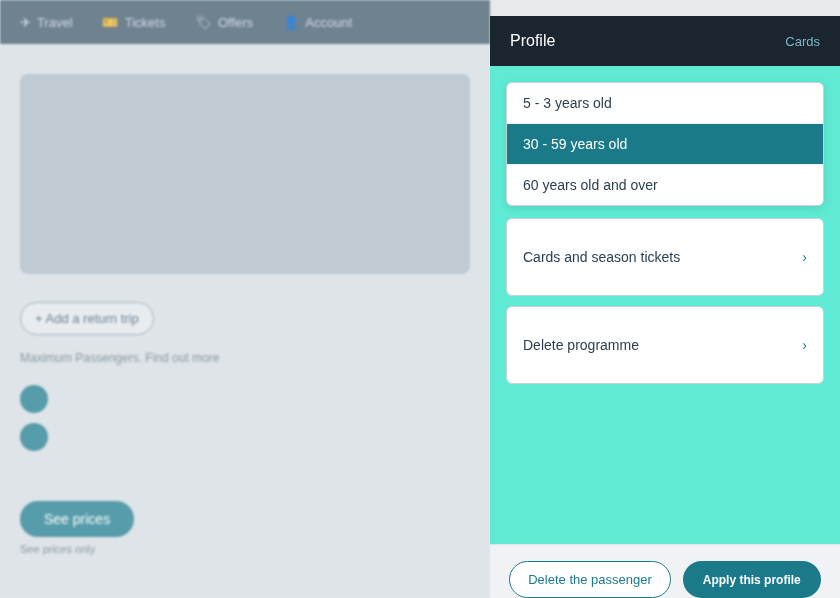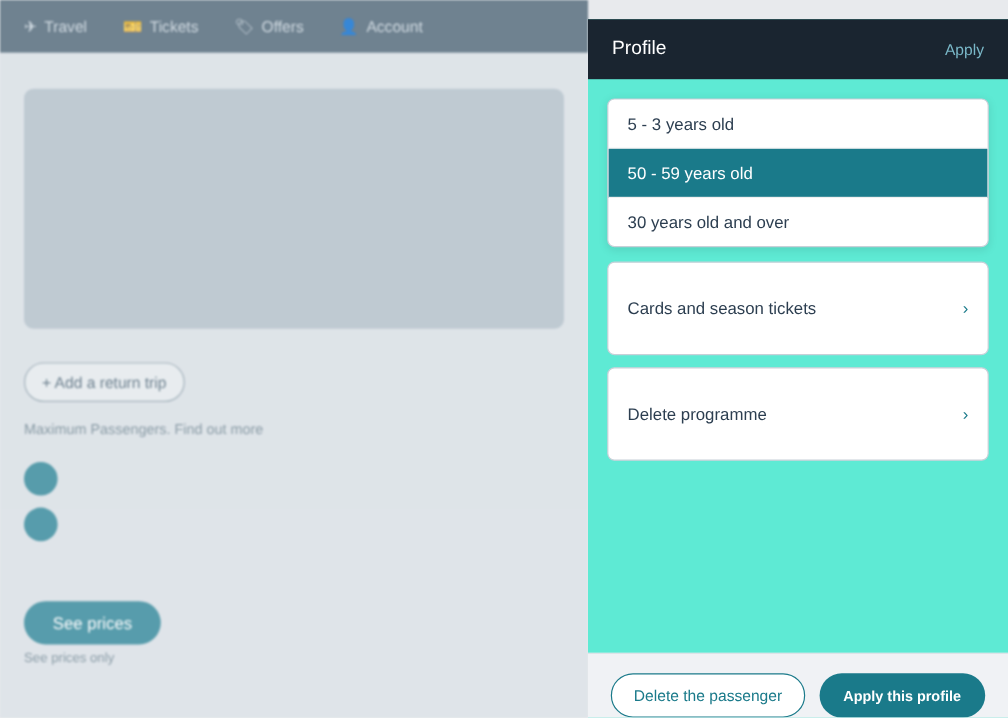--- a/index.html
+++ b/index.html
@@ -270,30 +270,30 @@
     <div style="margin-top:20px;">
       <div class="see-prices-btn">See prices</div>
     </div>
     <div style="margin-top:6px; font-size:11px; color:#7a8f9a;">See prices only</div>
   </div>
 </div>
 
 <div class="right-panel">
   <div class="panel-header">
     <span class="panel-title">Profile</span>
-    <span class="close-btn">Apply</span>
+    <span class="close-btn">Cards</span>
   </div>
 
   <div class="panel-body">
 
 
     <div class="age-dropdown">
       <div class="age-option">5 - 3 years old</div>
-      <div class="age-option selected">50 - 59 years old</div>
-      <div class="age-option">30 years old and over</div>
+      <div class="age-option selected">30 - 59 years old</div>
+      <div class="age-option">60 years old and over</div>
     </div>
 
     <div class="menu-item">
       <span class="menu-item-label">Cards and season tickets</span>
       <span class="chevron-right">›</span>
     </div>
 
     <div class="menu-item">
       <span class="menu-item-label">Delete programme</span>
       <span class="chevron-right">›</span>

